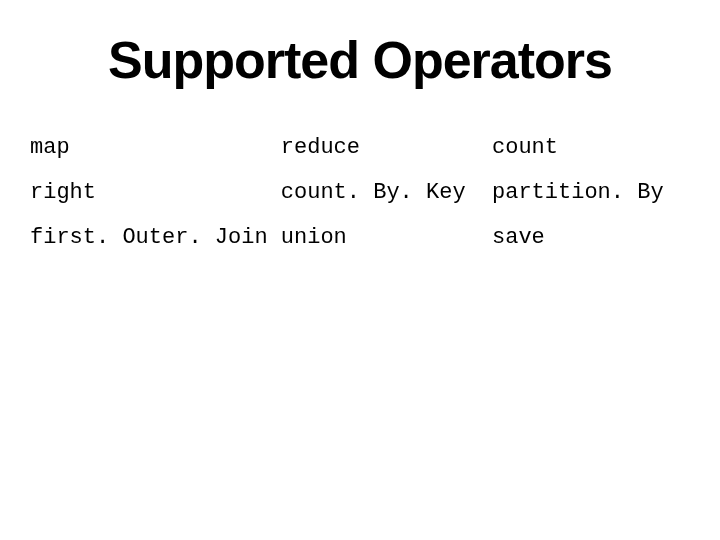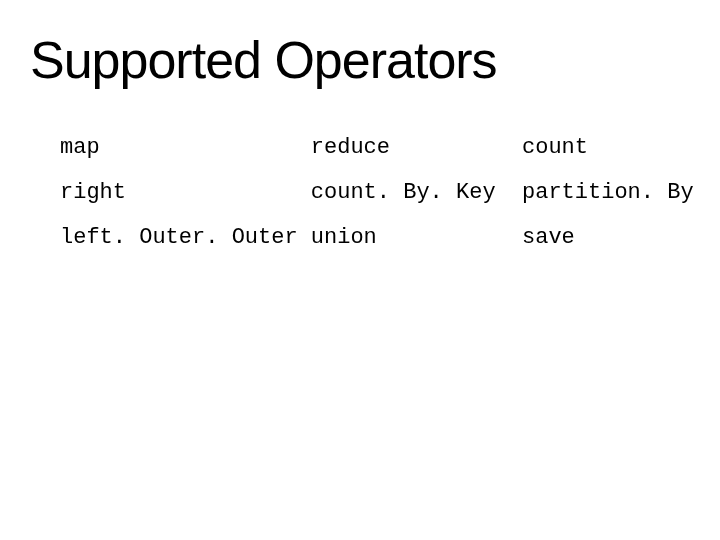--- a/index.html
+++ b/index.html
@@ -1,28 +1,28 @@
 <!DOCTYPE html>
 <html><head>
 <meta charset="utf-8">
 <style>
   * { margin: 0; padding: 0; box-sizing: border-box; }
   html, body { width: 720px; height: 540px; background: #fff; font-family: "Lucida Sans", "Lucida Grande", Verdana, sans-serif; color: #000; }
   .slide { width: 720px; height: 540px; padding: 30px 30px 0 30px; }
   .title {
     font-size: 52px;
-    font-weight: 400;
+    font-weight: 700;
     letter-spacing: -1px;
     margin-bottom: 35px;
+    text-align: center;
   }
   table.ops {
     border-collapse: collapse;
     width: 100%;
     table-layout: fixed;
-    margin-left: 30px;
   }
   table.ops td {
     font-family: "Courier New", Courier, monospace;
     font-size: 22px;
     font-weight: 400;
     padding: 10px 8px 10px 0;
     vertical-align: middle;
     white-space: nowrap;
   }
   table.ops col.c1 { width: 38%; }
@@ -46,19 +46,19 @@
         <td>map</td>
         <td>reduce</td>
         <td>count</td>
       </tr>
       <tr>
         <td>right</td>
         <td>count. By. Key</td>
         <td>partition. By</td>
       </tr>
       <tr>
-        <td>left. Outer. Outer</td>
+        <td>first. Outer. Join</td>
         <td>union</td>
         <td>save</td>
       </tr>
     </tbody>
   </table>
 </div>
 
 </body></html>

